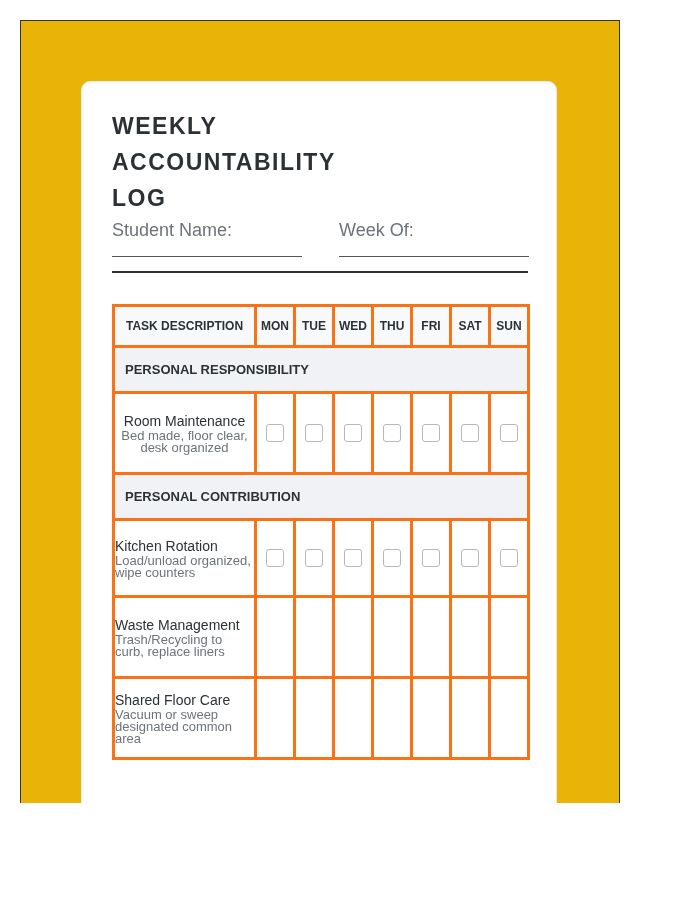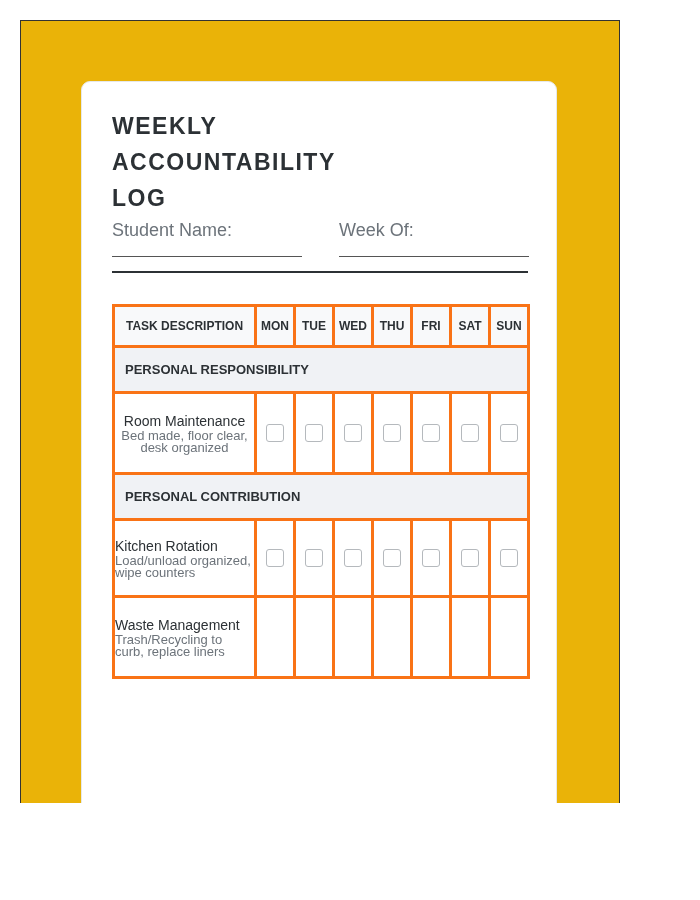--- a/index.html
+++ b/index.html
@@ -134,16 +134,29 @@
             <span class="task-desc">Trash/Recycling to curb, replace liners</span>
           </td>
           <td class="day-cell"></td>
           <td class="day-cell"></td>
           <td class="day-cell"></td>
           <td class="day-cell"></td>
           <td class="day-cell"></td>
           <td class="day-cell"></td>
           <td class="day-cell"></td>
         </tr>
+        <tr class="r-floor">
+          <td class="task-cell">
+            <span class="task-name">Shared Floor Care</span>
+            <span class="task-desc">Vacuum or sweep designated common area</span>
+          </td>
+          <td class="day-cell"></td>
+          <td class="day-cell"></td>
+          <td class="day-cell"></td>
+          <td class="day-cell"></td>
+          <td class="day-cell"></td>
+          <td class="day-cell"></td>
+          <td class="day-cell"></td>
+        </tr>
       </tbody>
     </table>
   </div>
 </div>
 
 </body></html>

